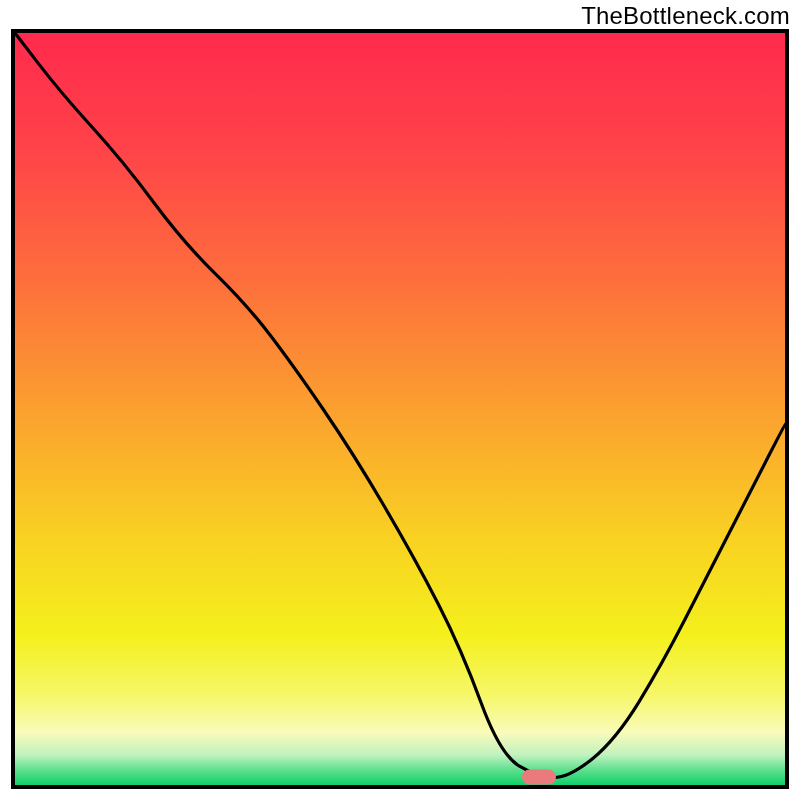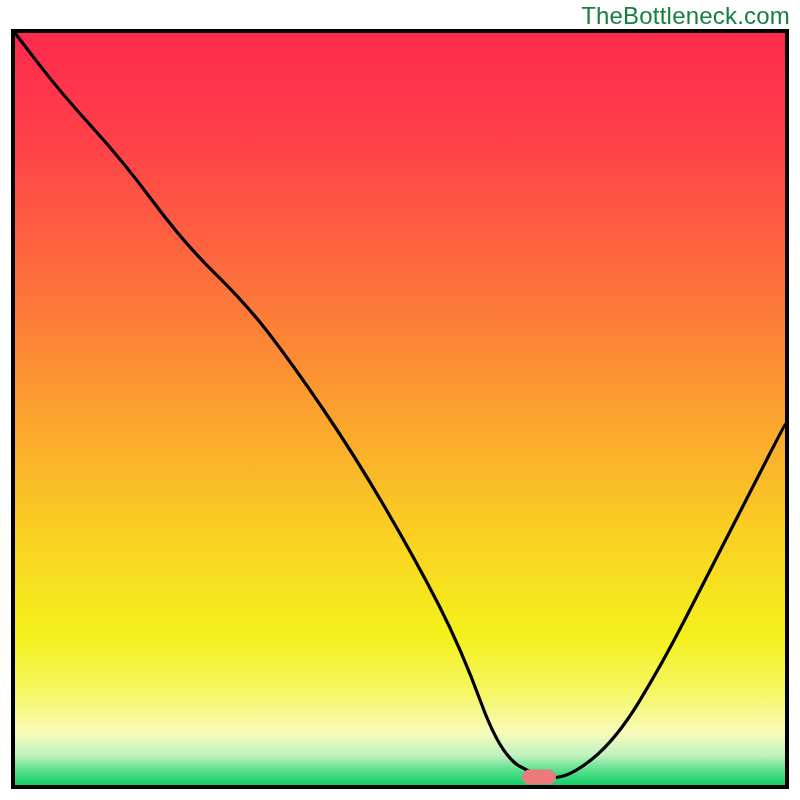--- a/index.html
+++ b/index.html
@@ -12,21 +12,21 @@
   }
   .container {
     position: relative;
     width: 800px;
     height: 800px;
   }
   .watermark {
     position: absolute;
     top: 2px;
     right: 10px;
-    color: #15803d;
+    color: #000000;
     font-size: 24px;
     font-weight: 500;
     letter-spacing: 0.2px;
   }
   .plot-frame {
     position: absolute;
     left: 11px;
     top: 29px;
     width: 778px;
     height: 760px;

